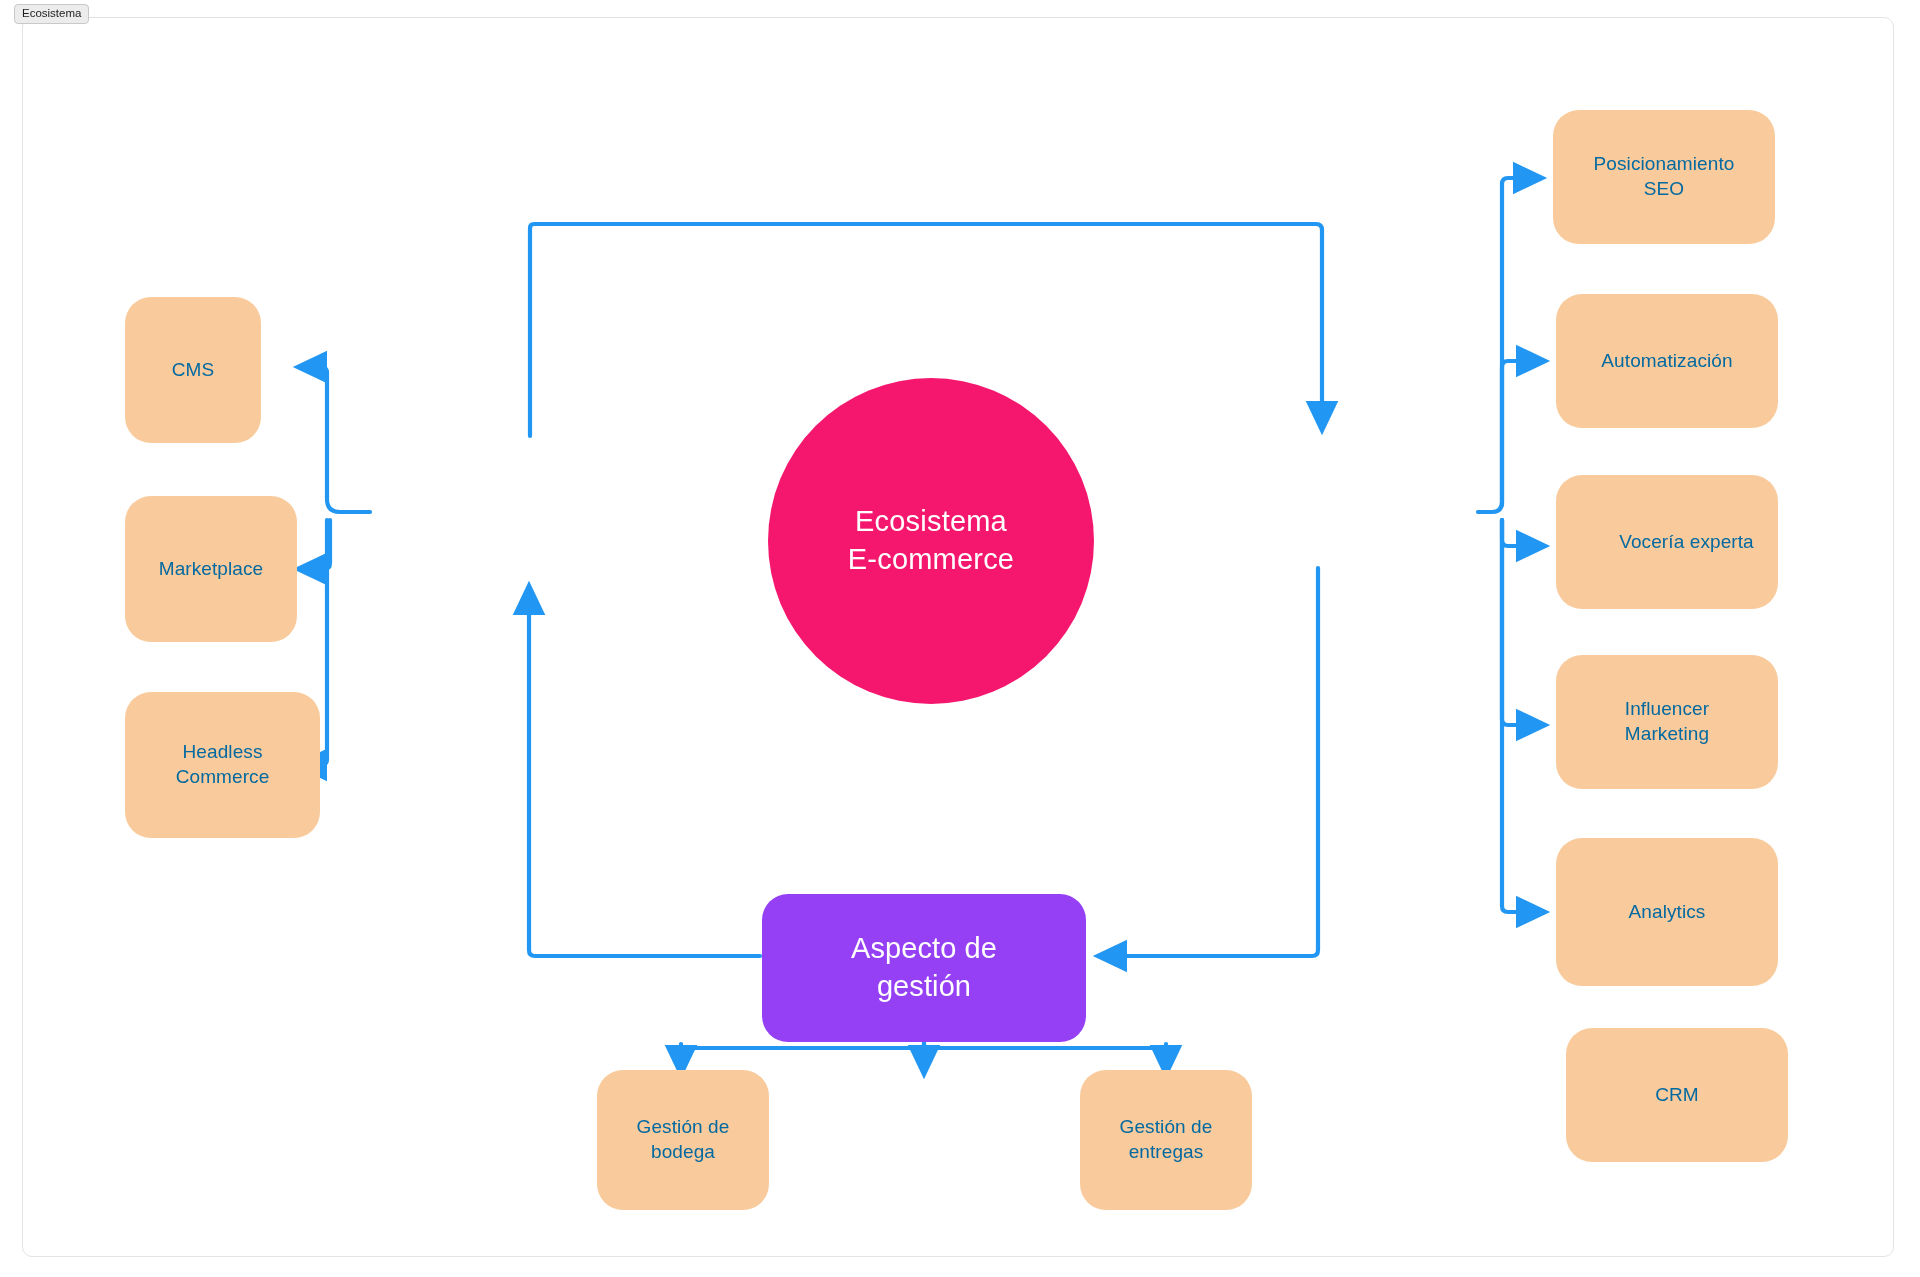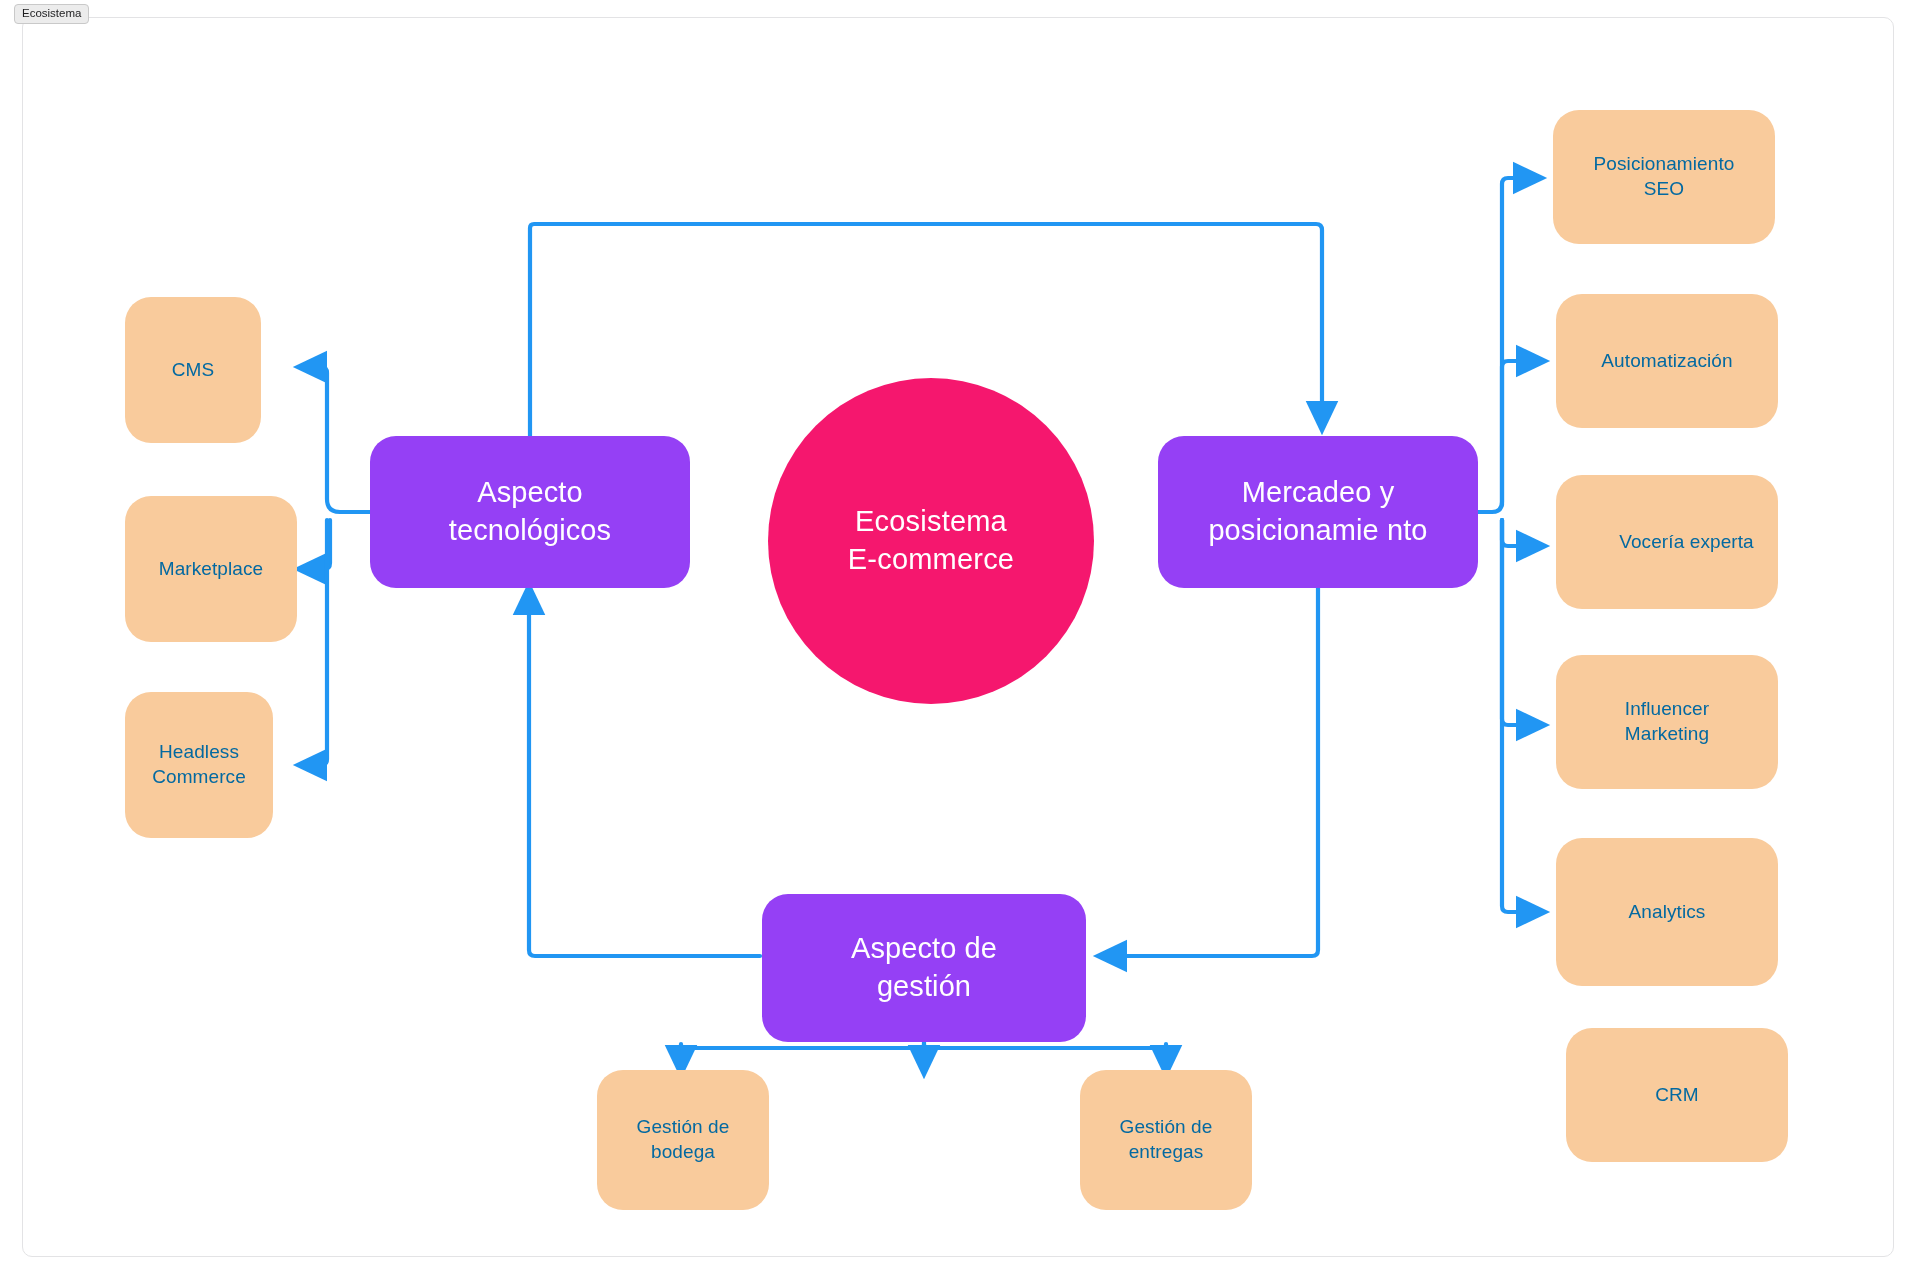--- a/index.html
+++ b/index.html
@@ -143,44 +143,36 @@
       <path d="M 924,1044 L 924,1054" marker-end="url(#ar-down)"></path>
       <path d="M 1166,1044 L 1166,1054" marker-end="url(#ar-down)"></path>
     </g>
   </svg>
 
   <div class="node node-center" style="left:768px; top:378px; width:326px; height:326px;">
     <span class="node-label">Ecosistema
 E-commerce</span>
   </div>
 
-  <div class="node node-branch" style="left:370px; top:436px; width:320px; height:152px;">
-    <span class="node-label">Aspecto
-tecnológicos</span>
-  </div>
-
-  <div class="node node-branch" style="left:1158px; top:436px; width:320px; height:152px;">
-    <span class="node-label">Mercadeo y
-posicionamie nto</span>
-  </div>
+
 
   <div class="node node-branch" style="left:762px; top:894px; width:324px; height:148px;">
     <span class="node-label">Aspecto de
 gestión</span>
   </div>
 
   <div class="node node-leaf" style="left:125px; top:297px; width:136px; height:146px;">
     <span class="node-label">CMS</span>
   </div>
 
   <div class="node node-leaf" style="left:125px; top:496px; width:172px; height:146px;text-align:right;">
     <span class="node-label">Marketplace</span>
   </div>
 
-  <div class="node node-leaf" style="left:125px; top:692px; width:148px; height:146px;">
+  <div class="node node-leaf" style="left:125px; top:692px; width:195px; height:146px;">
     <span class="node-label">Headless
 Commerce</span>
   </div>
 
   <div class="node node-leaf" style="left:1553px; top:110px; width:222px; height:134px;">
     <span class="node-label">Posicionamiento
 SEO</span>
   </div>
 
   <div class="node node-leaf" style="left:1556px; top:294px; width:222px; height:134px;">

